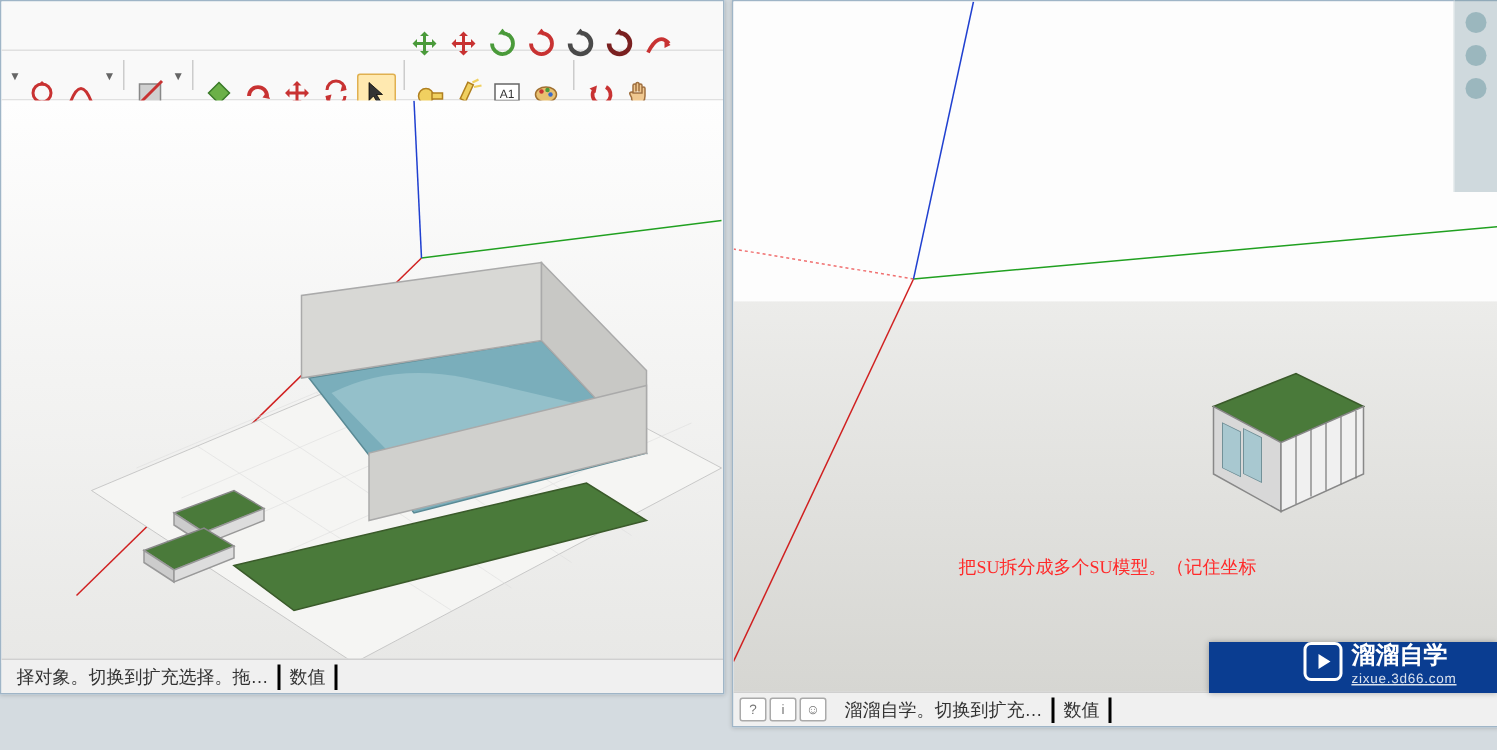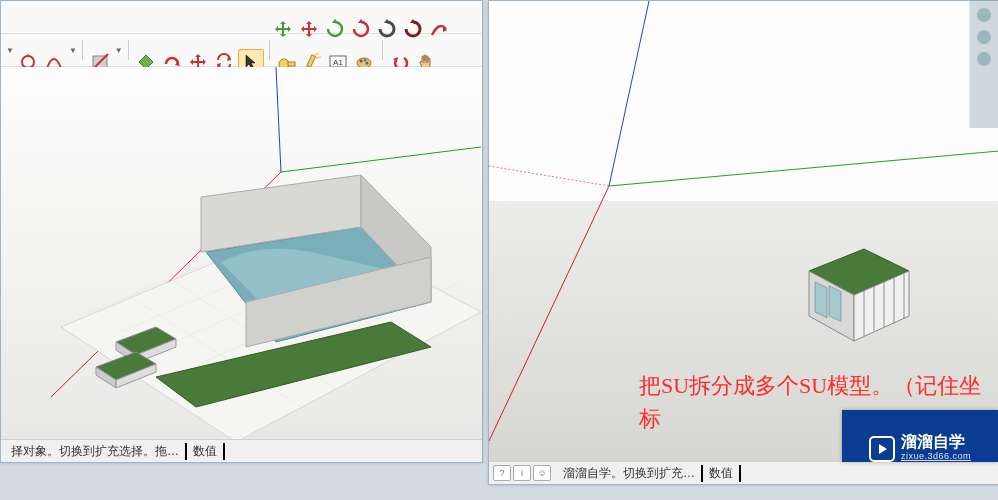--- a/index.html
+++ b/index.html
@@ -106,38 +106,39 @@
   border-radius: 2px;
   display: flex;
   align-items: center;
   justify-content: center;
   font-size: 9px;
   color: #777;
 }
 .annotation {
   position: absolute;
   color: #ff2a2a;
-  font-size: 22px;
+  font-size: 12px;
   line-height: 1.5;
   font-family: "SimSun","Microsoft YaHei",serif;
 }
 .watermark {
   position: absolute;
   right: 0;
   bottom: 38px;
   width: 156px;
-  height: 52px;
+  height: 34px;
   background: #0a3d91;
   display: flex;
-  align-items: flex-end;
+  align-items: flex-start;
   justify-content: center;
   color: #fff;
   font-size: 13px;
   gap: 6px;
   box-shadow: 0 0 4px rgba(0,0,0,0.3);
+  padding-left: 36px;
 }
 .watermark .play {
   width: 22px;
   height: 22px;
   border: 2px solid #fff;
   border-radius: 5px;
   display: flex;
   align-items: center;
   justify-content: center;
 }

